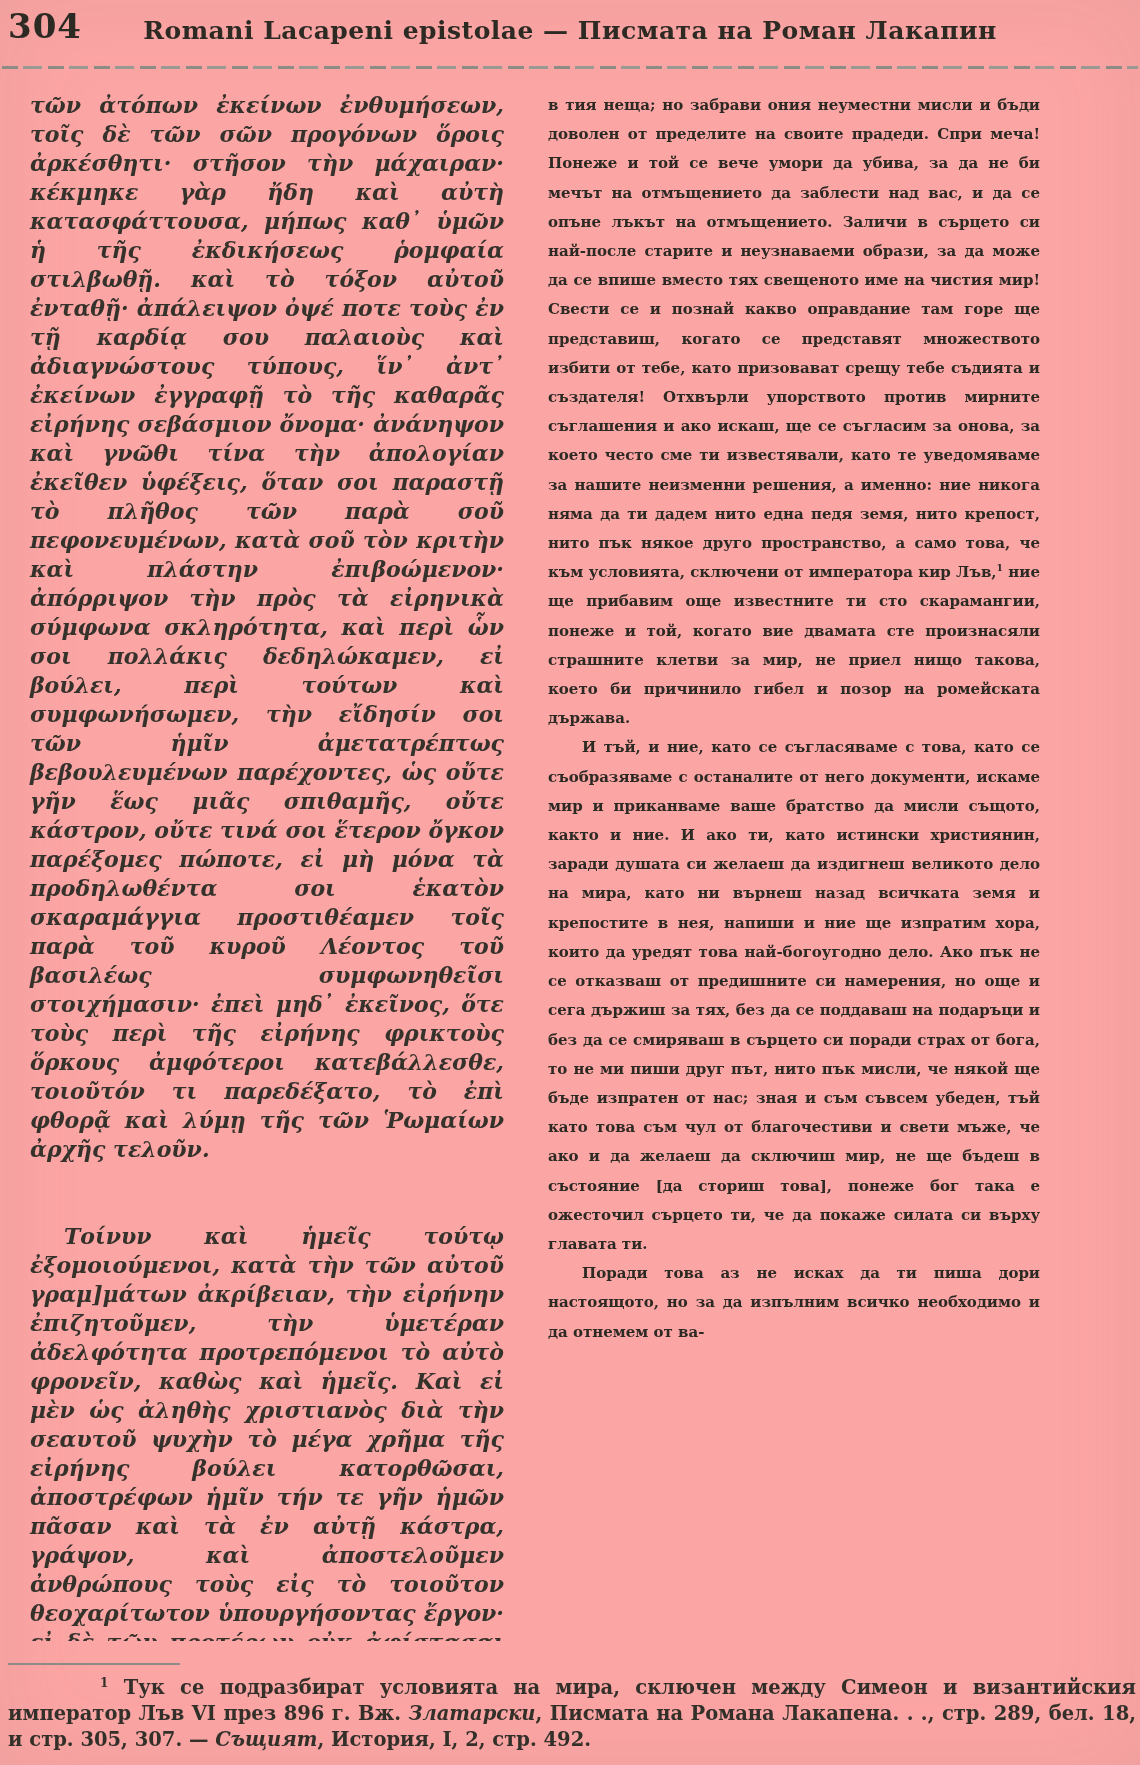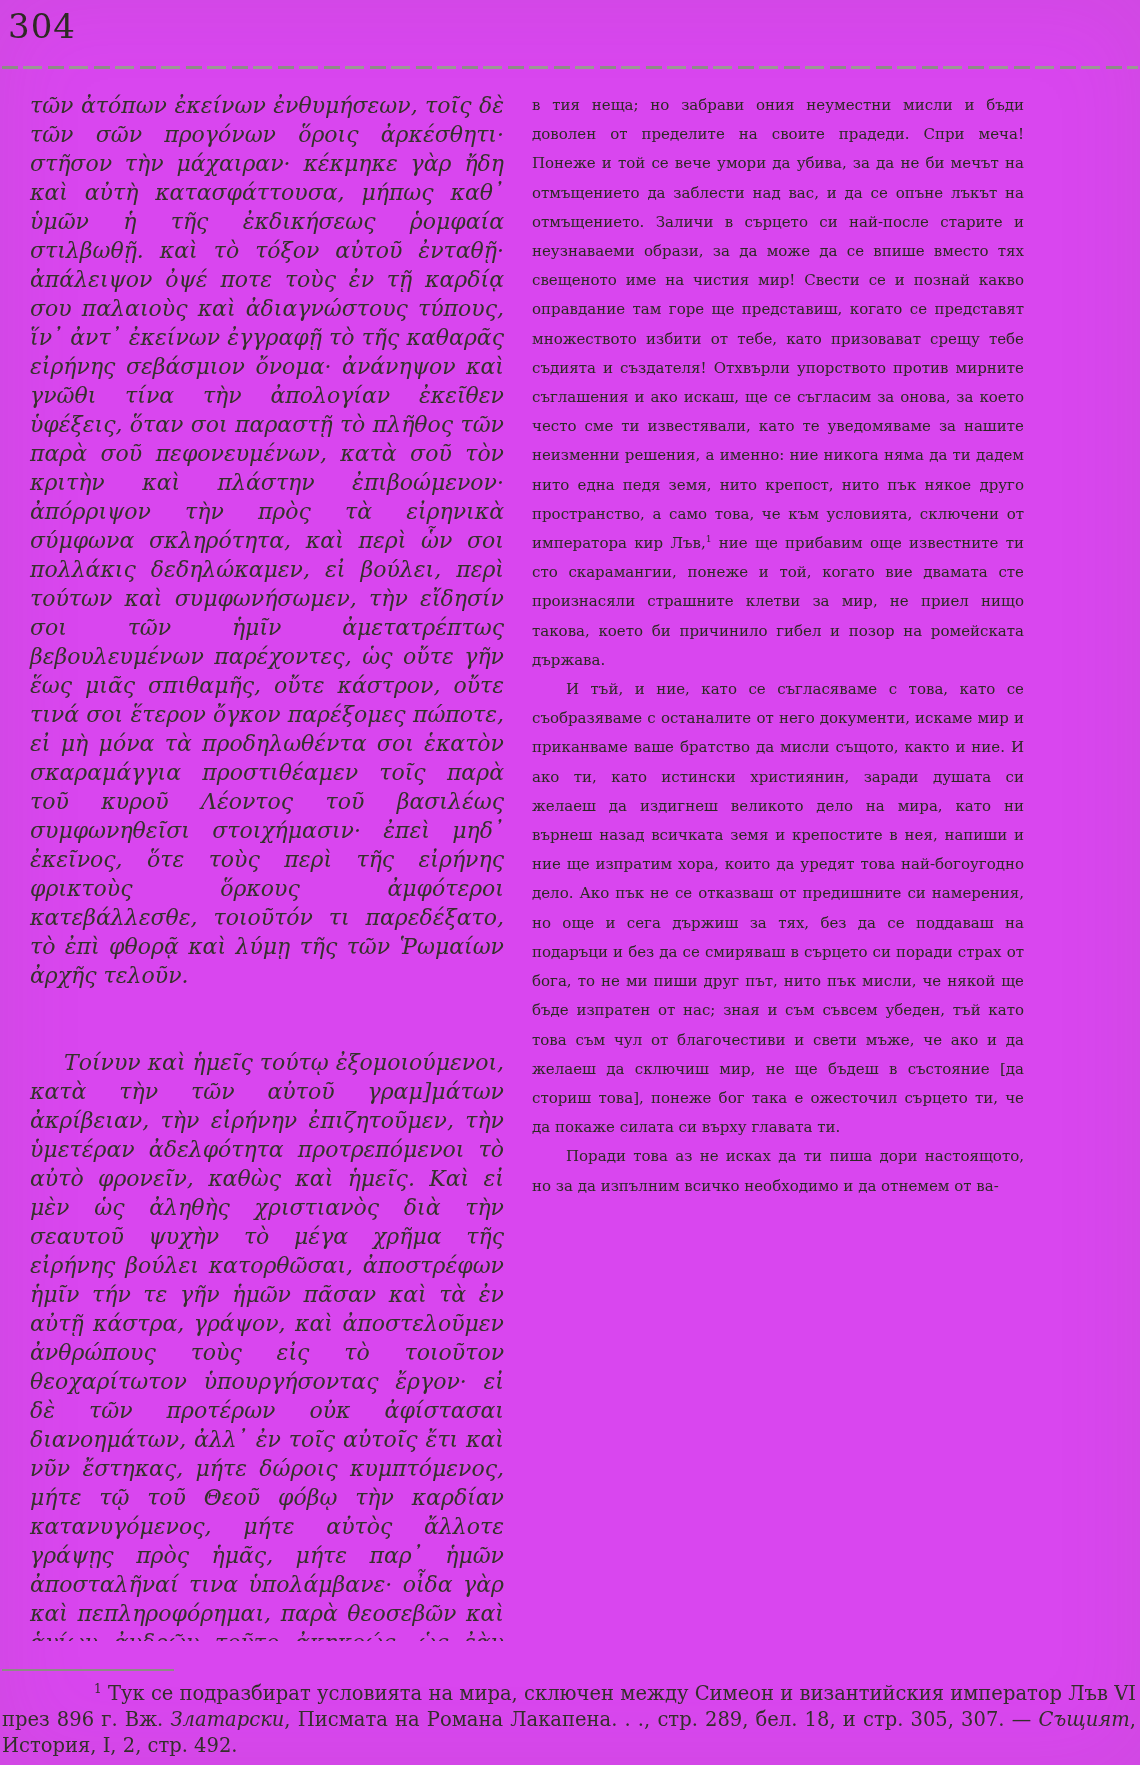--- a/index.html
+++ b/index.html
@@ -1,86 +1,88 @@
 <!DOCTYPE html>
 <html lang="bg"><head>
 <meta charset="utf-8">
 <style>
   html, body { margin: 0; padding: 0; background: #dddbd5; }
   .page {
     position: relative;
     width: 1140px; height: 1765px;
     margin: 0 auto;
-    background: #d946ef;
+    background: #fca5a5;
     color: #2d2a24;
     font-family: "DejaVu Serif", "Liberation Serif", serif;
     box-sizing: border-box;
     overflow: hidden;
     box-shadow: inset 0 0 90px rgba(120,110,90,0.10);
+    font-weight: bold;
   }
   .header { position: relative; height: 50px; padding-top: 8px; }
   .pagenum {
     position: absolute; left: 8px; top: 6px;
     font-size: 34px; letter-spacing: 1px;
   }
   .running-title {
     display: block; text-align: center;
     font-size: 25px; letter-spacing: 0.5px;
     padding-top: 8px;
     white-space: nowrap;
   }
   .header-rule {
     height: 3px; margin: 8px 2px 0 2px;
     background: repeating-linear-gradient(90deg,
       #8d8b85 0 16px, rgba(0,0,0,0) 16px 21px,
       #9a9892 21px 40px, rgba(0,0,0,0) 40px 46px);
   }
   .columns {
-    display: flex; gap: 28px;
+    display: flex; gap: 44px;
     padding: 22px 0 0 30px;
     height: 1572px; overflow: hidden;
     box-sizing: border-box;
   }
   .col { text-align: justify; }
   .col.greek {
     width: 474px;
     font-style: italic;
     font-size: 22px; line-height: 29px;
     color: #35322b;
   }
   .col.bulgarian {
     width: 492px;
     font-size: 15px; line-height: 29.2px;
   }
   p { margin: 0; }
   p.indent { text-indent: 34px; }
   p.gap1 { margin-top: 58px; }
   sup.fnref { font-size: 0.62em; line-height: 0; vertical-align: super; }
   .footnote-area {
-    position: absolute; left: 0; right: 4px; bottom: 6px;
-    padding-left: 2px;
+    position: absolute; left: 0; right: 4px; bottom: 12px;
+    padding-left: 8px;
   }
   .footnote-rule {
     width: 172px; height: 2px;
     background: #8d8b85; margin-bottom: 10px;
   }
   .footnote {
     font-size: 19.5px; line-height: 26px;
     text-align: justify; text-indent: 92px;
     color: #33302a;
   }
   .footnote .fn-italic { font-style: italic; }
 </style>
 </head>
 <body>
 
 <div class="page">
 
   <div class="header">
     <span class="pagenum">304</span>
+    <span class="running-title">Romani Lacapeni epistolae — Писмата на Роман Лакапин</span>
   </div>
   <div class="header-rule"></div>
 
   <div class="columns">
 
     <section class="col greek" lang="grc">
       <p>τῶν ἀτόπων ἐκείνων ἐνθυμήσεων, τοῖς δὲ τῶν σῶν προγόνων ὅροις ἀρκέσθητι· στῆσον τὴν μάχαιραν· κέκμηκε γὰρ ἤδη καὶ αὐτὴ κατασφάττουσα, μήπως καθ᾽ ὑμῶν ἡ τῆς ἐκδικήσεως ῥομφαία στιλβωθῇ. καὶ τὸ τόξον αὐτοῦ ἐνταθῇ· ἀπάλειψον ὀψέ ποτε τοὺς ἐν τῇ καρδίᾳ σου παλαιοὺς καὶ ἀδιαγνώστους τύπους, ἵν᾽ ἀντ᾽ ἐκείνων ἐγγραφῇ τὸ τῆς καθαρᾶς εἰρήνης σεβάσμιον ὄνομα· ἀνάνηψον καὶ γνῶθι τίνα τὴν ἀπολογίαν ἐκεῖθεν ὑφέξεις, ὅταν σοι παραστῇ τὸ πλῆθος τῶν παρὰ σοῦ πεφονευμένων, κατὰ σοῦ τὸν κριτὴν καὶ πλάστην ἐπιβοώμενον· ἀπόρριψον τὴν πρὸς τὰ εἰρηνικὰ σύμφωνα σκληρότητα, καὶ περὶ ὧν σοι πολλάκις δεδηλώκαμεν, εἰ βούλει, περὶ τούτων καὶ συμφωνήσωμεν, τὴν εἴδησίν σοι τῶν ἡμῖν ἀμετατρέπτως βεβουλευμένων παρέχοντες, ὡς οὔτε γῆν ἕως μιᾶς σπιθαμῆς, οὔτε κάστρον, οὔτε τινά σοι ἕτερον ὄγκον παρέξομες πώποτε, εἰ μὴ μόνα τὰ προδηλωθέντα σοι ἑκατὸν σκαραμάγγια προστιθέαμεν τοῖς παρὰ τοῦ κυροῦ Λέοντος τοῦ βασιλέως συμφωνηθεῖσι στοιχήμασιν· ἐπεὶ μηδ᾽ ἐκεῖνος, ὅτε τοὺς περὶ τῆς εἰρήνης φρικτοὺς ὅρκους ἀμφότεροι κατεβάλλεσθε, τοιοῦτόν τι παρεδέξατο, τὸ ἐπὶ φθορᾷ καὶ λύμῃ τῆς τῶν Ῥωμαίων ἀρχῆς τελοῦν.</p>
       <p class="indent gap1">Τοίνυν καὶ ἡμεῖς τούτῳ ἐξομοιούμενοι, κατὰ τὴν τῶν αὐτοῦ γραμ]μάτων ἀκρίβειαν, τὴν εἰρήνην ἐπιζητοῦμεν, τὴν ὑμετέραν ἀδελφότητα προτρεπόμενοι τὸ αὐτὸ φρονεῖν, καθὼς καὶ ἡμεῖς. Καὶ εἰ μὲν ὡς ἀληθὴς χριστιανὸς διὰ τὴν σεαυτοῦ ψυχὴν τὸ μέγα χρῆμα τῆς εἰρήνης βούλει κατορθῶσαι, ἀποστρέφων ἡμῖν τήν τε γῆν ἡμῶν πᾶσαν καὶ τὰ ἐν αὐτῇ κάστρα, γράψον, καὶ ἀποστελοῦμεν ἀνθρώπους τοὺς εἰς τὸ τοιοῦτον θεοχαρίτωτον ὑπουργήσοντας ἔργον· εἰ δὲ τῶν προτέρων οὐκ ἀφίστασαι διανοημάτων, ἀλλ᾽ ἐν τοῖς αὐτοῖς ἔτι καὶ νῦν ἔστηκας, μήτε δώροις κυμπτόμενος, μήτε τῷ τοῦ Θεοῦ φόβῳ τὴν καρδίαν κατανυγόμενος, μήτε αὐτὸς ἄλλοτε γράψῃς πρὸς ἡμᾶς, μήτε παρ᾽ ἡμῶν ἀποσταλῆναί τινα ὑπολάμβανε· οἶδα γὰρ καὶ πεπληροφόρημαι, παρὰ θεοσεβῶν καὶ ἁγίων ἀνδρῶν τοῦτο ἀκηκοώς, ὡς ἐὰν καὶ εἰρήνην θελήσῃς ποιῆσαι, οὐ δυνήσῃ· οὕτω τοῦ Θεοῦ σκληρύναντος τὴν καρδίαν σου, ἵν᾽ ἐπὶ σοὶ ἐνδείξηται τὴν δύναμιν αὐτοῦ.</p>
 
     </section>

